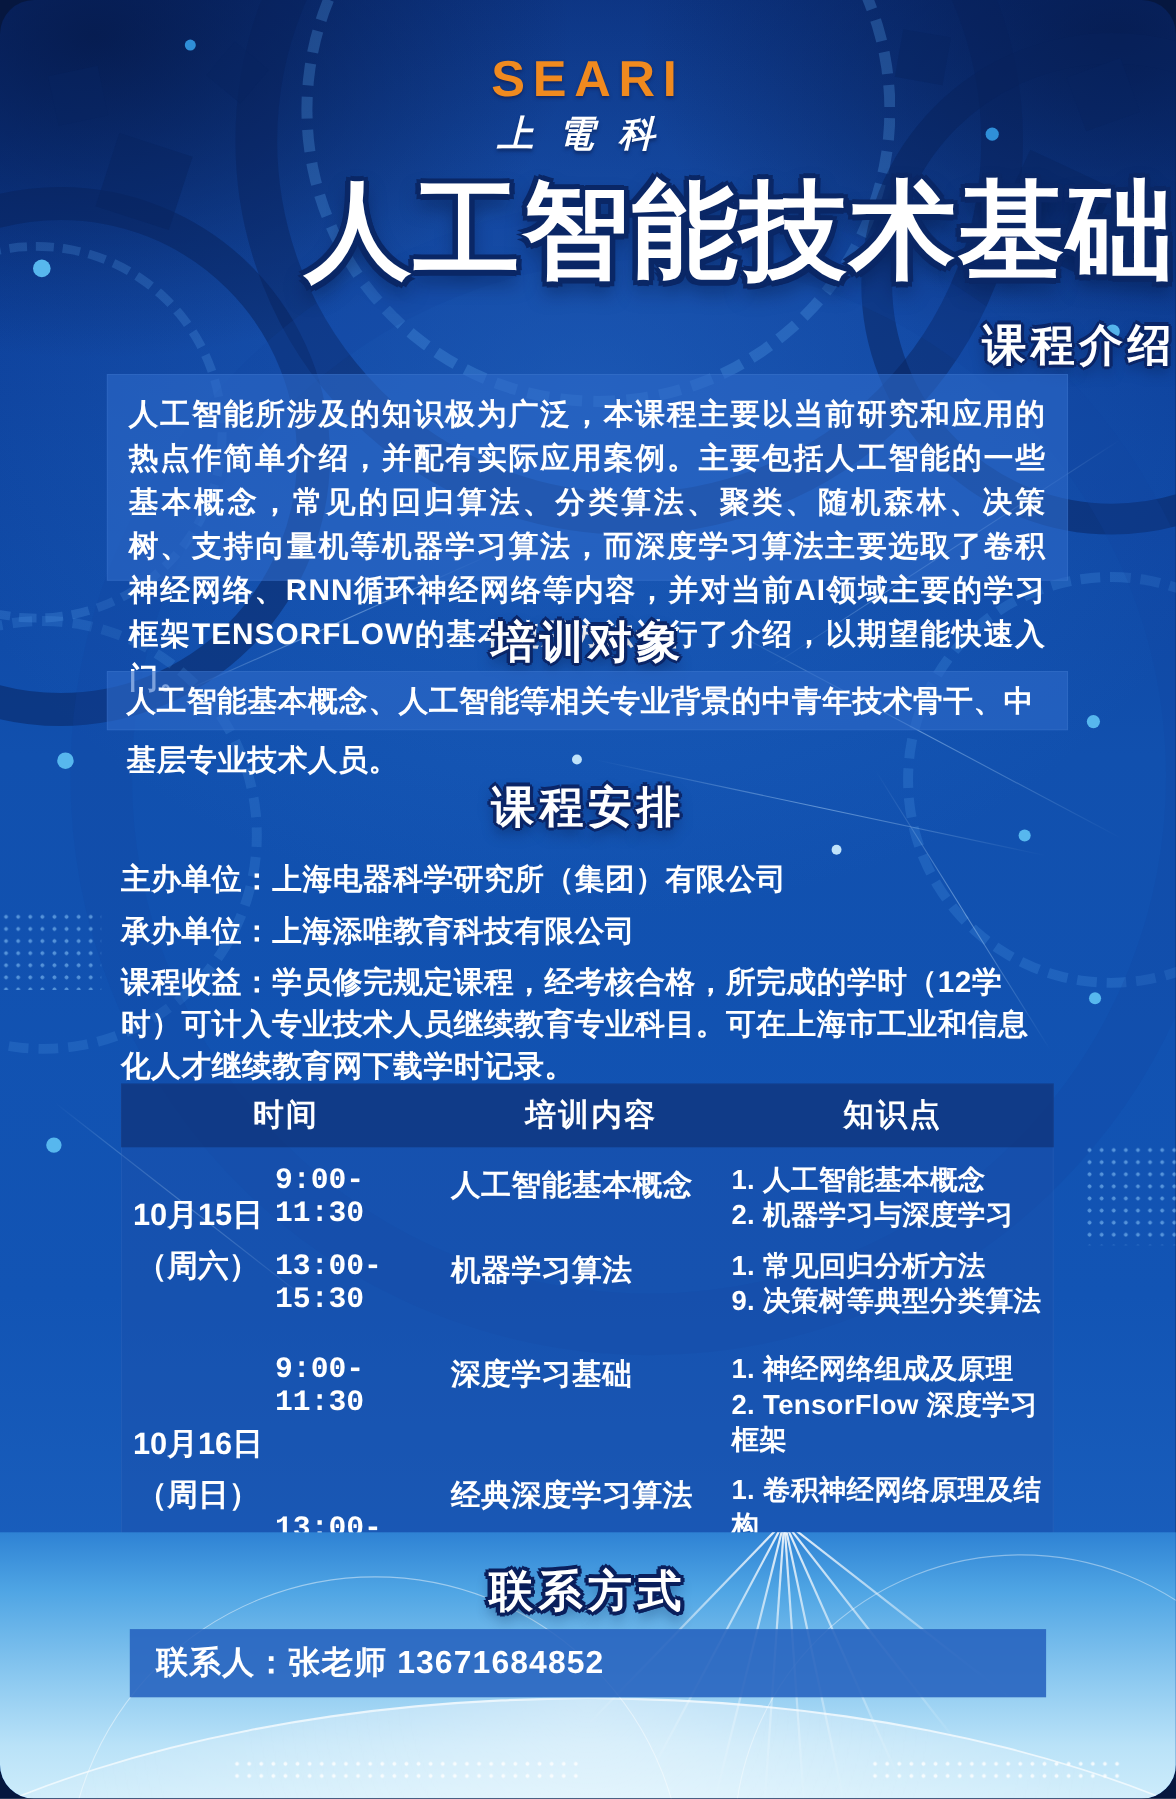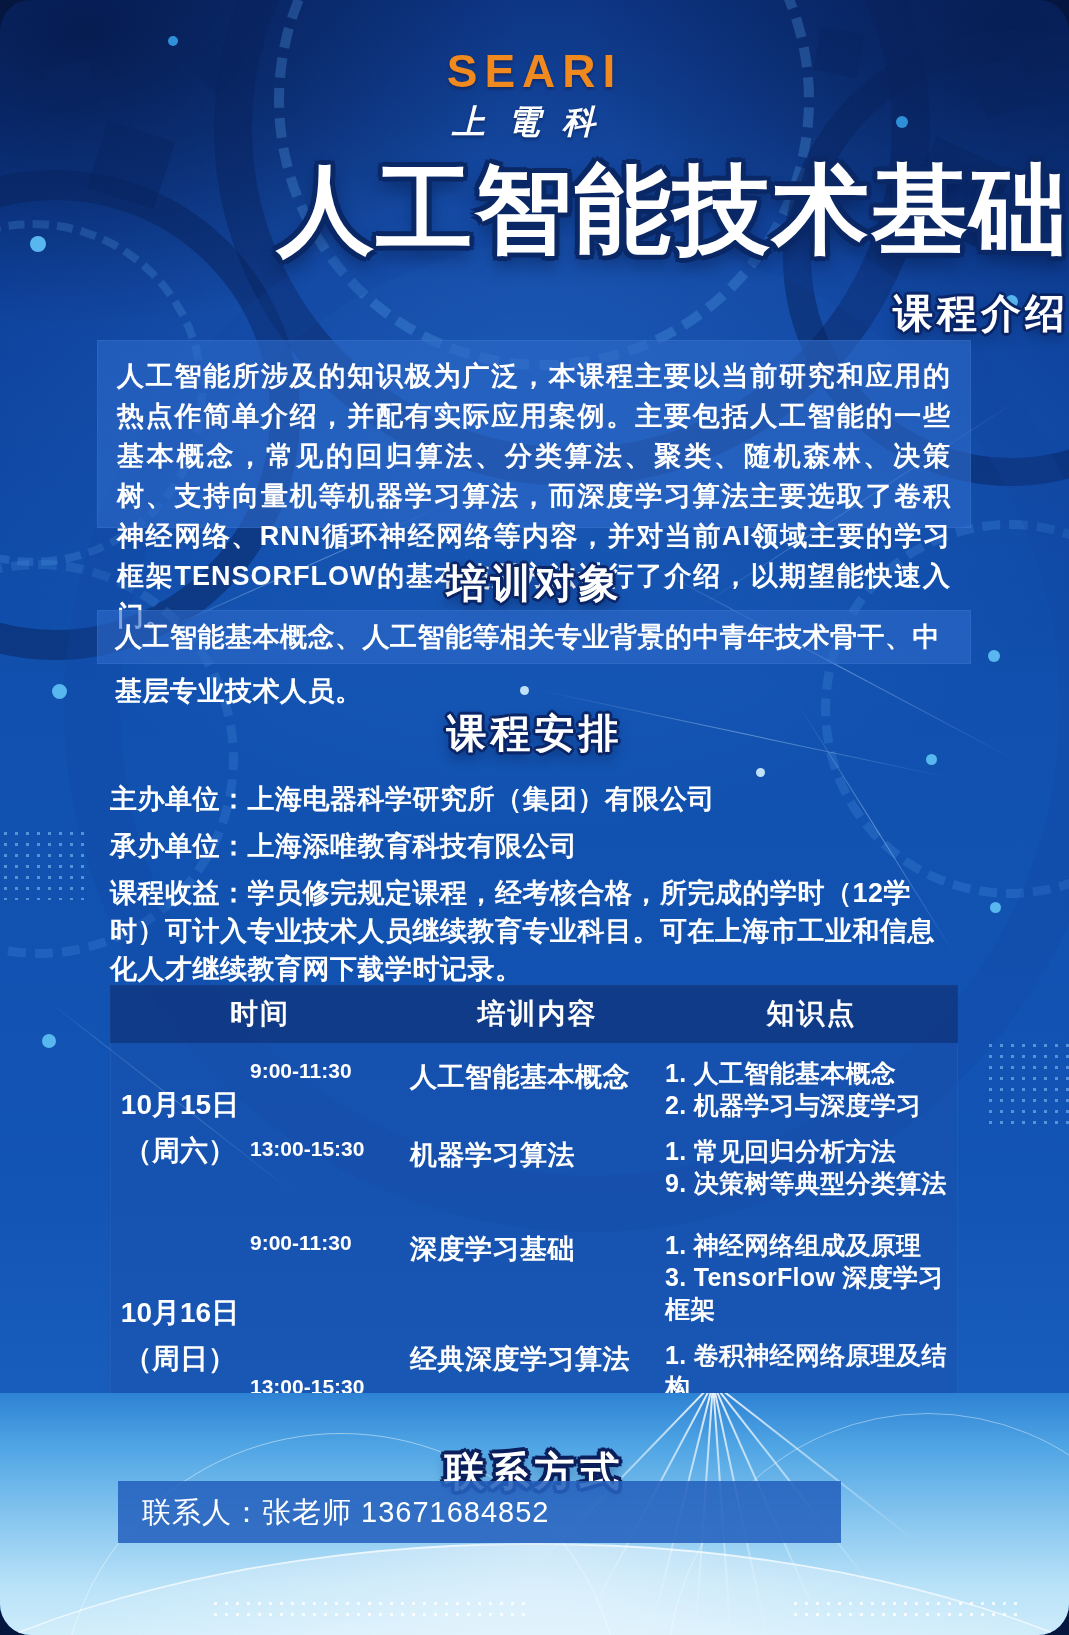--- a/index.html
+++ b/index.html
@@ -76,38 +76,38 @@
   
   .tbl{position:absolute;left:110px;top:985px;width:848px;background:rgba(28,78,168,.38);box-shadow:0 0 0 1px rgba(120,170,240,.1) inset;}
   .tbl-head{display:grid;grid-template-columns:300px 255px 1fr;height:58px;background:rgba(12,42,105,.55);align-items:center;text-align:center;font-size:28px;font-weight:900;letter-spacing:2px;}
   .tbl-body{padding:14px 0 16px 0;}
   .grp{display:flex;align-items:center;}
   .grp + .grp{margin-top:30px;}
   .g-date{width:140px;flex:0 0 140px;text-align:center;font-size:28px;font-weight:700;line-height:46px;}
   .g-sessions{flex:1;}
   .sess{display:grid;grid-template-columns:160px 255px 1fr;align-items:start;}
   .sess + .sess{margin-top:14px;}
-  .c-time{font-size:21px;font-weight:700;padding-top:2px;}
+  .c-time{font-size:27px;font-weight:700;padding-top:2px;font-family:Liberation Mono, monospace;}
   .c-content{font-size:27px;font-weight:700;padding-top:2px;letter-spacing:.5px;}
   .c-points{font-size:25px;font-weight:700;line-height:32px;letter-spacing:.3px;}
   .c-extra{margin-top:30px;}
   .t-mid{margin-top:34px;}
   
   .contact{position:absolute;left:0;top:1393px;width:1069px;height:242px;overflow:hidden;
     background:linear-gradient(180deg,#2e82d4 0%,#4fa5e4 22%,#8cc9f0 55%,#b9e2f8 80%,#cdecfb 100%);}
   .ray{position:absolute;top:-10px;left:712px;width:2px;height:260px;background:linear-gradient(180deg,rgba(255,255,255,.9),rgba(255,255,255,0));transform-origin:top center;pointer-events:none;}
   .globe{position:absolute;left:-270px;top:150px;width:1610px;height:760px;border-radius:50%;
     background:radial-gradient(ellipse at 50% 0%, rgba(255,255,255,.5), rgba(255,255,255,0) 55%);
     border-top:2px solid rgba(255,255,255,.65);pointer-events:none;}
   .arc2{position:absolute;left:60px;top:40px;width:560px;height:560px;border-radius:50%;border:1px solid rgba(255,255,255,.45);pointer-events:none;}
   .arc3{position:absolute;right:-120px;top:20px;width:520px;height:520px;border-radius:50%;border:1px solid rgba(255,255,255,.4);pointer-events:none;}
   .contact-h{position:absolute;left:0;top:26px;width:100%;text-align:center;font-size:40px;font-weight:900;letter-spacing:5px;color:#fff;
-    text-shadow:0 4px 0 #0a1f5c,4px 0 0 #0a1f5c,-4px 0 0 #0a1f5c,0 -4px 0 #0a1f5c,3px 3px 0 #0a1f5c,-3px -3px 0 #0a1f5c,3px -3px 0 #0a1f5c,-3px 3px 0 #0a1f5c,0 8px 12px rgba(5,20,60,.45);margin-top:25px;}
-  .contact-bar{position:absolute;left:118px;top:88px;width:723px;height:62px;background:rgba(38,98,190,.88);
-    font-size:29px;font-weight:400;line-height:62px;padding-left:24px;box-sizing:border-box;letter-spacing:1px;}
+    text-shadow:0 4px 0 #0a1f5c,4px 0 0 #0a1f5c,-4px 0 0 #0a1f5c,0 -4px 0 #0a1f5c,3px 3px 0 #0a1f5c,-3px -3px 0 #0a1f5c,3px -3px 0 #0a1f5c,-3px 3px 0 #0a1f5c,0 8px 12px rgba(5,20,60,.45);}
+  .contact-bar{position:absolute;left:118px;top:88px;width:833px;height:62px;background:rgba(38,98,190,.88);
+    font-size:29px;font-weight:700;line-height:62px;padding-left:24px;box-sizing:border-box;letter-spacing:1px;}
   .cp{left:210px;top:205px;width:320px;height:24px;background-image:radial-gradient(rgba(255,255,255,.8) 1.5px,transparent 2px);}
   .cp2{left:790px;top:205px;width:230px;height:24px;background-image:radial-gradient(rgba(255,255,255,.8) 1.5px,transparent 2px);}
 </style>
 </head>
 <body>
 
 <div class="poster">
 
   <div class="ring r1"></div>
   <div class="ring r2"></div>
@@ -211,21 +211,21 @@
         <div class="g-date">
           <div>10月16日</div>
           <div>（周日）</div>
         </div>
         <div class="g-sessions">
           <div class="sess">
             <div class="c-time">9:00-11:30</div>
             <div class="c-content">深度学习基础</div>
             <div class="c-points">
               <div>1. 神经网络组成及原理</div>
-              <div>3. TensorFlow 深度学习框架</div>
+              <div>2. TensorFlow 深度学习框架</div>
             </div>
           </div>
           <div class="sess">
             <div class="c-time t-mid">13:00-15:30</div>
             <div class="c-content">
               <div>经典深度学习算法</div>
               <div class="c-extra">复习及考核</div>
             </div>
             <div class="c-points">
               <div>1. 卷积神经网络原理及结构</div>

